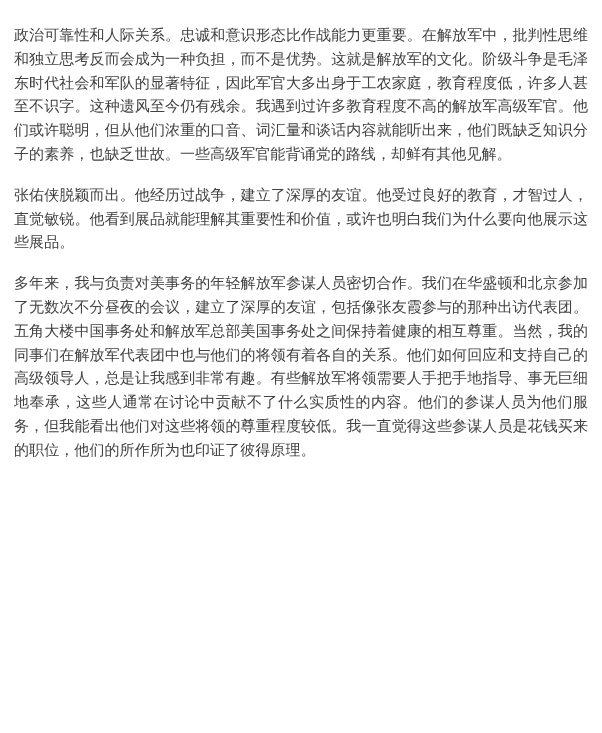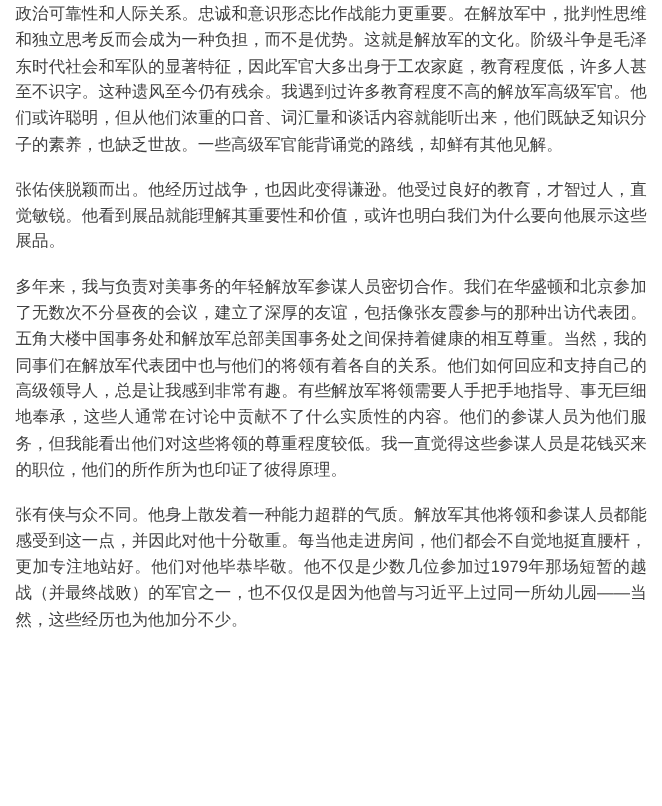--- a/index.html
+++ b/index.html
@@ -6,21 +6,21 @@
     margin: 0;
     padding: 0;
     background: #ffffff;
   }
   .page {
     position: relative;
     width: 602px;
     height: 733px;
     background: #ffffff;
     box-sizing: border-box;
-    padding: 1px 14px 0 14px;
+    padding: 23px 14px 0 14px;
     overflow: hidden;
     font-family: "Liberation Sans", "DejaVu Sans", sans-serif;
   }
   .para {
     font-size: 15px;
     line-height: 23.8px;
     letter-spacing: 0.08px;
     color: #414141;
     text-align: justify;
     margin: 0 0 17px 0;
@@ -28,16 +28,15 @@
   }
   .para:last-child {
     margin-bottom: 0;
   }
 </style>
 </head>
 <body>
 
 <div class="page">
   <p class="para">政治可靠性和人际关系。忠诚和意识形态比作战能力更重要。在解放军中，批判性思维和独立思考反而会成为一种负担，而不是优势。这就是解放军的文化。阶级斗争是毛泽东时代社会和军队的显著特征，因此军官大多出身于工农家庭，教育程度低，许多人甚至不识字。这种遗风至今仍有残余。我遇到过许多教育程度不高的解放军高级军官。他们或许聪明，但从他们浓重的口音、词汇量和谈话内容就能听出来，他们既缺乏知识分子的素养，也缺乏世故。一些高级军官能背诵党的路线，却鲜有其他见解。</p>
-  <p class="para">张佑侠脱颖而出。他经历过战争，也因此变得谦逊。他受过良好的教育，才智过人，直觉敏锐。他看到展品就能理解其重要性和价值，或许也明白我们为什么要向他展示这些展品。</p>
+  <p class="para">张佑侠脱颖而出。他经历过战争，建立了深厚的友谊。他受过良好的教育，才智过人，直觉敏锐。他看到展品就能理解其重要性和价值，或许也明白我们为什么要向他展示这些展品。</p>
   <p class="para">多年来，我与负责对美事务的年轻解放军参谋人员密切合作。我们在华盛顿和北京参加了无数次不分昼夜的会议，建立了深厚的友谊，包括像张友霞参与的那种出访代表团。五角大楼中国事务处和解放军总部美国事务处之间保持着健康的相互尊重。当然，我的同事们在解放军代表团中也与他们的将领有着各自的关系。他们如何回应和支持自己的高级领导人，总是让我感到非常有趣。有些解放军将领需要人手把手地指导、事无巨细地奉承，这些人通常在讨论中贡献不了什么实质性的内容。他们的参谋人员为他们服务，但我能看出他们对这些将领的尊重程度较低。我一直觉得这些参谋人员是花钱买来的职位，他们的所作所为也印证了彼得原理。</p>
-  <p class="para">张有侠与众不同。他身上散发着一种能力超群的气质。解放军其他将领和参谋人员都能感受到这一点，并因此对他十分敬重。每当他走进房间，他们都会不自觉地挺直腰杆，更加专注地站好。他们对他毕恭毕敬。他不仅是少数几位参加过1979年那场短暂的越战（并最终战败）的军官之一，也不仅仅是因为他曾与习近平上过同一所幼儿园——当然，这些经历也为他加分不少。</p>
 </div>
 
 </body></html>

